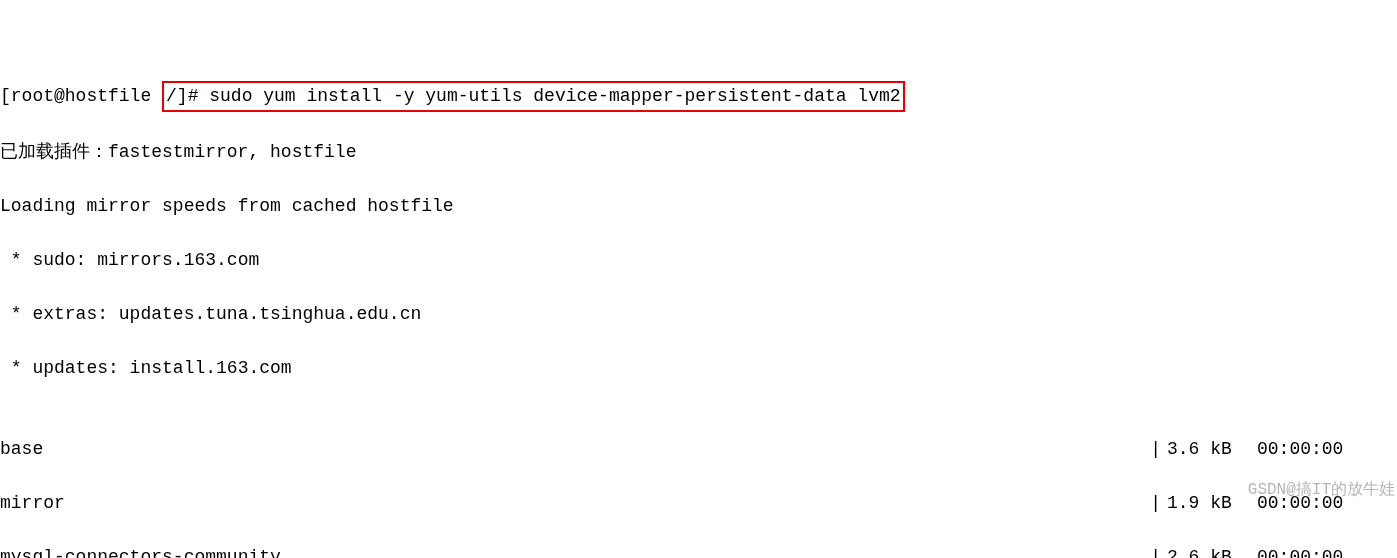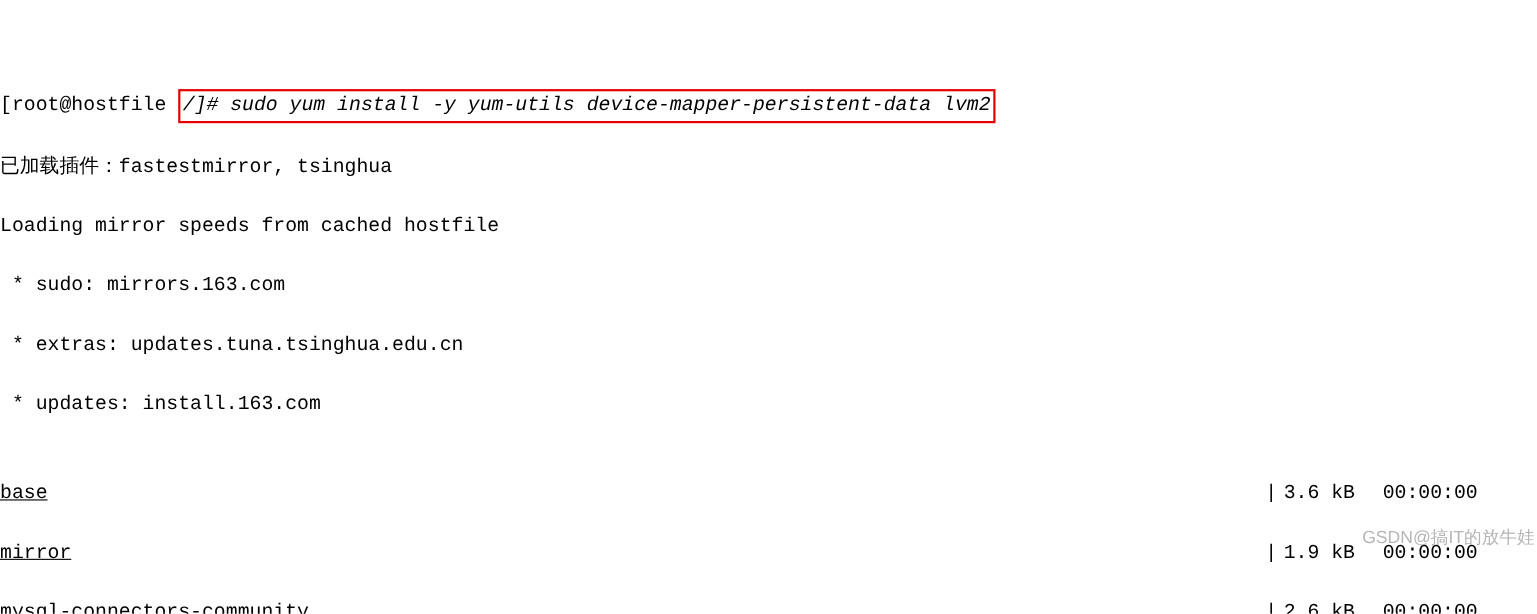--- a/index.html
+++ b/index.html
@@ -13,47 +13,46 @@
       width: 1397px;
       height: 558px;
       overflow: hidden;
       position: relative;
     }
     .line { display: block; }
     .highlight-box {
       border: 2px solid #e60000;
       padding: 0 2px;
       display: inline-block;
-      font-style: italic;
     }
     .row {
       display: flex;
       width: 100%;
     }
-    .row .left { flex: 0 0 auto; text-decoration: underline; }
+    .row .left { flex: 0 0 auto; }
     .row .mid { flex: 1 1 auto; }
     .row .bar { flex: 0 0 auto; padding-right: 6px; }
     .row .size { flex: 0 0 90px; text-align: left; padding-right: 12px; }
     .row .time { flex: 0 0 140px; }
     .watermark {
       position: absolute;
       right: 2px;
       bottom: 56px;
       color: rgba(120,120,120,0.55);
       font-size: 16px;
-      font-family: Liberation Sans, sans-serif;
+      font-family: Liberation Mono, monospace;
       pointer-events: none;
     }
   </style>
 </head>
 <body>
 
 
 <div class="line"><span>[root@hostfile </span><span class="highlight-box"><span>/]# </span><span>sudo yum install -y yum-utils device-mapper-persistent-data lvm2</span></span></div>
-<div class="line">已加载插件：fastestmirror, tsinghua</div>
+<div class="line">已加载插件：fastestmirror, hostfile</div>
 <div class="line">Loading mirror speeds from cached hostfile</div>
 <div class="line"> * sudo: mirrors.163.com</div>
 <div class="line"> * extras: updates.tuna.tsinghua.edu.cn</div>
 <div class="line"> * updates: install.163.com</div>
 
 <div class="row"><span class="left">base</span><span class="mid"></span><span class="bar">|</span><span class="size">3.6 kB</span><span class="time">00:00:00</span></div>
 <div class="row"><span class="left">mirror</span><span class="mid"></span><span class="bar">|</span><span class="size">1.9 kB</span><span class="time">00:00:00</span></div>
 <div class="row"><span class="left">mysql-connectors-community</span><span class="mid"></span><span class="bar">|</span><span class="size">2.6 kB</span><span class="time">00:00:00</span></div>
 
 

